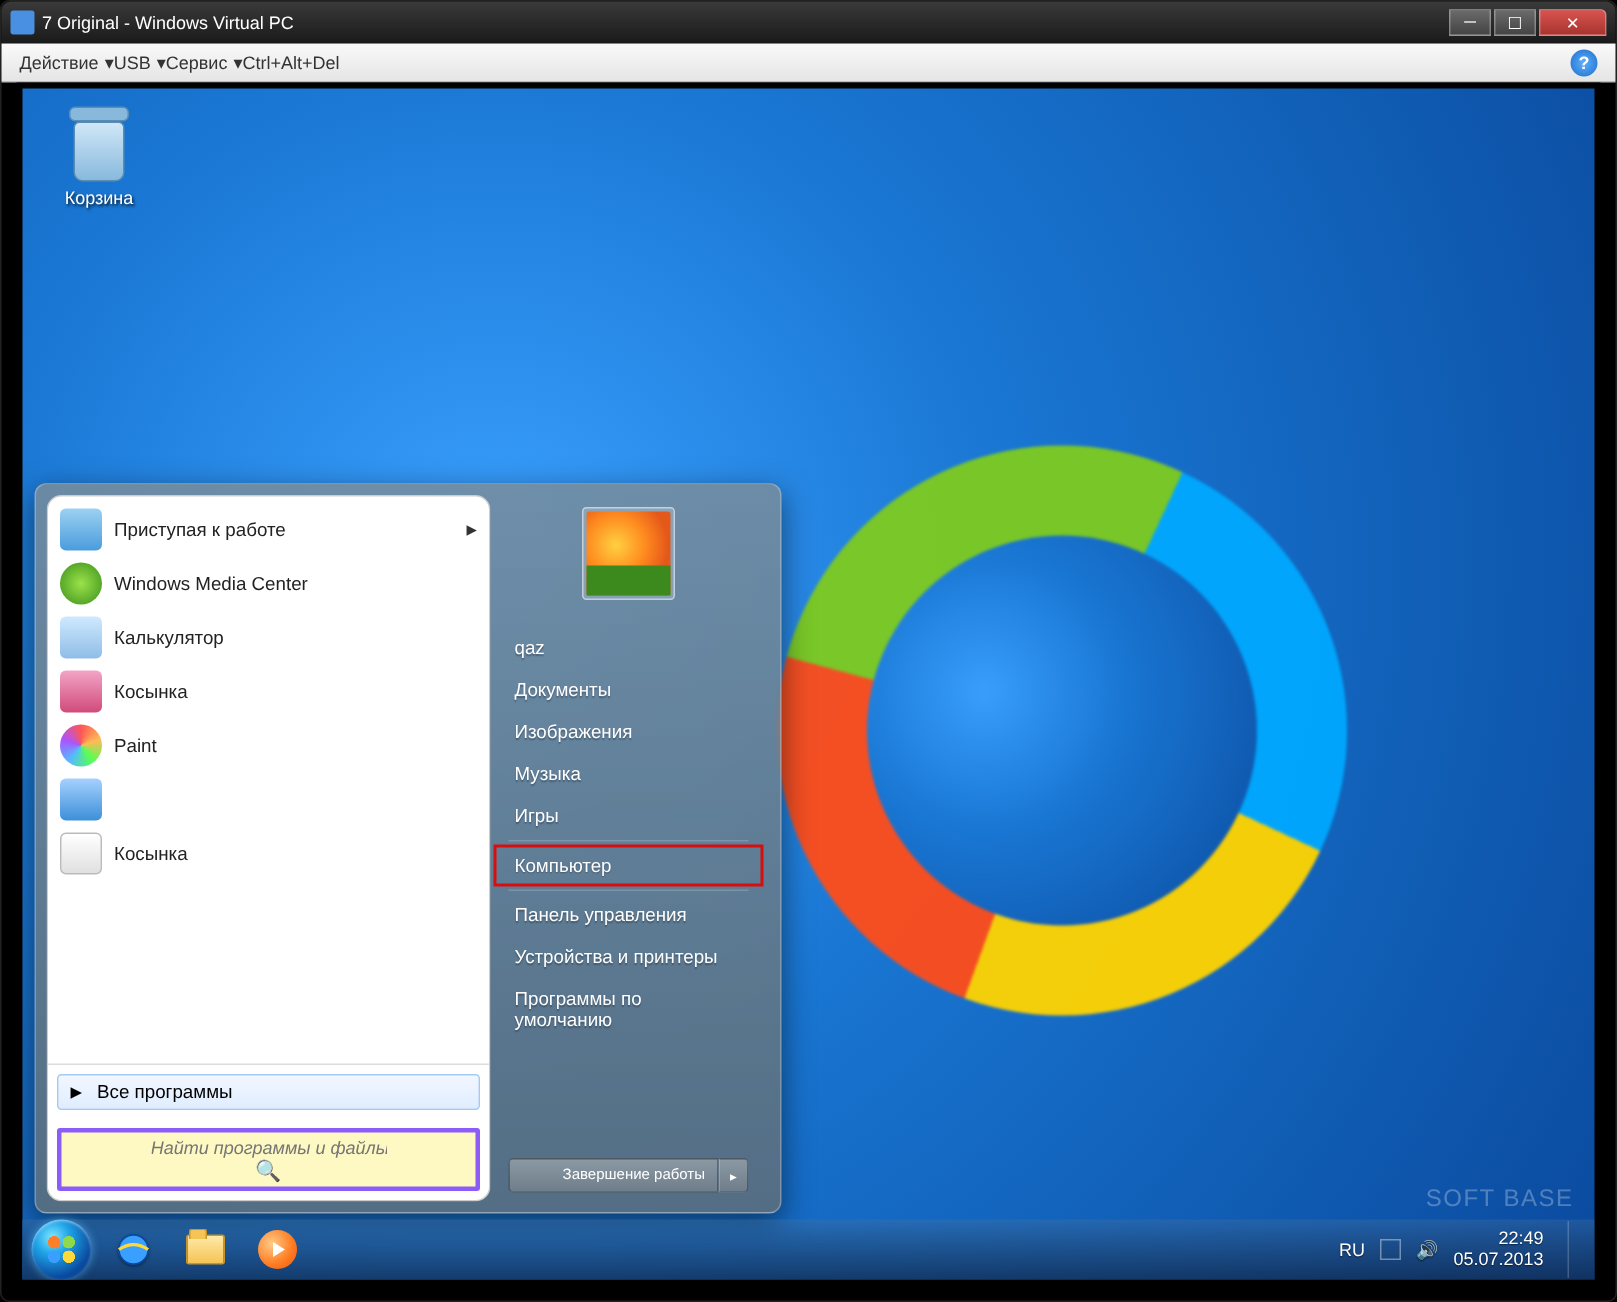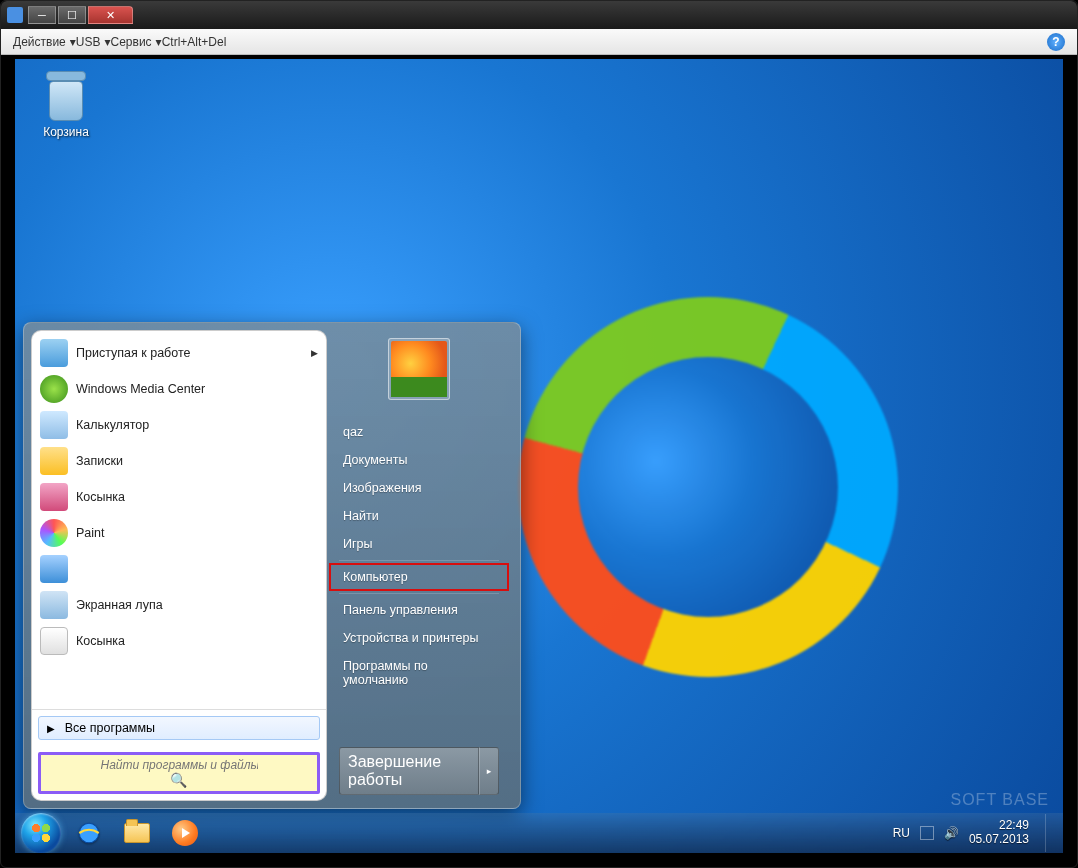--- a/index.html
+++ b/index.html
@@ -61,21 +61,21 @@
 
 .sm-right { width:180px; display:flex; flex-direction:column; padding: 4px 0; }
 .user-pic { width:62px; height:62px; margin: 4px auto 18px; border:1px solid rgba(255,255,255,0.5); border-radius:3px; padding:2px; background: rgba(255,255,255,0.2);}
 .user-pic-inner{width:100%;height:100%;background:radial-gradient(circle at 35% 40%, #ffd040 0%, #ff8a1f 40%, #e4581a 70%);border-radius:2px;position:relative;}
 .user-pic-inner::after{content:"";position:absolute;bottom:0;left:0;right:0;height:35%;background:#3c8a1e;}
 .r-item { color:#fff; font-size:12.5px; padding: 7px 14px; cursor:default; text-shadow:0 1px 1px rgba(0,0,0,0.3);}
 .r-item.hl { outline: 2px solid #d80e0e; outline-offset:-2px; }
 .r-sep { height:1px; background:rgba(255,255,255,0.18); margin: 2px 10px; }
 .shutdown-row { margin-top:auto; padding: 4px 10px 2px; display:flex; }
 .shutdown-btn { flex:1; display:flex; }
-.shut-main { flex:1; padding:5px 8px; background:linear-gradient(#8b99a4,#6f7e8a); color:#fff; font-size:16px; border:1px solid rgba(0,0,0,0.3); border-radius:3px 0 0 3px; text-align:left;}
+.shut-main { flex:1; padding:5px 8px; background:linear-gradient(#8b99a4,#6f7e8a); color:#fff; font-size:10px; border:1px solid rgba(0,0,0,0.3); border-radius:3px 0 0 3px; text-align:right;}
 .shut-arrow { width:20px; background:linear-gradient(#8b99a4,#6f7e8a); color:#fff; border:1px solid rgba(0,0,0,0.3); border-left:1px solid rgba(255,255,255,0.2); border-radius:0 3px 3px 0; display:flex;align-items:center;justify-content:center; font-size:9px;}
 
 
 .taskbar { position:absolute; bottom:0; left:0; right:0; height:40px; background: linear-gradient(to bottom, rgba(80,120,160,0.3), rgba(20,40,70,0.7)); display:flex; align-items:center; padding: 0 6px; backdrop-filter: blur(2px);}
 .start-orb { width:40px; height:40px; border-radius:50%; background: radial-gradient(circle at 35% 30%, #7fe8ff 0%, #1fa3e8 30%, #0a4a9e 70%); position:relative; box-shadow: 0 0 6px rgba(100,200,255,0.6), inset 0 1px 2px rgba(255,255,255,0.5);}
 .start-orb::after{content:"";position:absolute;inset:9px;background:
  radial-gradient(circle at 28% 28%, #ff7e2a 0% 18%, transparent 19%),
  radial-gradient(circle at 72% 28%, #8fd94a 0% 18%, transparent 19%),
  radial-gradient(circle at 28% 72%, #3aa0ff 0% 18%, transparent 19%),
  radial-gradient(circle at 72% 72%, #ffd83a 0% 18%, transparent 19%);}
@@ -93,20 +93,21 @@
 .flag-icon{width:14px;height:14px;display:inline-block;border:1px solid rgba(255,255,255,0.4);}
 
 .watermark { position:absolute; right:14px; bottom:44px; color:rgba(255,255,255,0.28); font-size:16px; letter-spacing:1px; font-weight:500;}
 </style>
 </head>
 <body>
 
 <div class="window-outer">
   <div class="titlebar">
     <span class="titlebar-icon"></span>
+    <span class="titlebar-text">7 Original - Windows Virtual PC</span>
     <div class="window-controls">
       <div class="wc-btn wc-min">─</div>
       <div class="wc-btn wc-max">☐</div>
       <div class="wc-btn wc-close">✕</div>
     </div>
   </div>
 
   <div class="vm-menubar">
     <div class="menu-item">
         <span>Действие</span> 
@@ -148,37 +149,29 @@
                 </div>
               <div class="prog-item">
                   <span class="prog-icon ic-wmc"></span>
                   <span>Windows Media Center</span>
                 </div>
               <div class="prog-item">
                   <span class="prog-icon ic-calc"></span>
                   <span>Калькулятор</span>
                 </div>
               <div class="prog-item">
-                  <span class="prog-icon ic-notes"></span>
-                  <span>Записки</span>
-                </div>
-              <div class="prog-item">
                   <span class="prog-icon ic-snip"></span>
                   <span>Косынка</span>
                 </div>
               <div class="prog-item">
                   <span class="prog-icon ic-paint"></span>
                   <span>Paint</span>
                 </div>
               <div class="prog-item">
                   <span class="prog-icon ic-rdp"></span>
-                </div>
-              <div class="prog-item">
-                  <span class="prog-icon ic-magnify"></span>
-                  <span>Экранная лупа</span>
                 </div>
               <div class="prog-item">
                   <span class="prog-icon ic-card"></span>
                   <span>Косынка</span>
                 </div>
             </div>
             <div class="sm-allprogs">
               <div class="allprogs-btn">
                 <span style="font-size:10px;">▶</span>
                 <span>Все программы</span>
@@ -192,21 +185,21 @@
             </div>
           </div>
 
           <div class="sm-right">
             <div class="user-pic">
                 <div class="user-pic-inner"></div>
               </div>
             <div class="r-item">qaz</div>
             <div class="r-item">Документы</div>
             <div class="r-item">Изображения</div>
-            <div class="r-item">Найти</div>
+            <div class="r-item">Музыка</div>
             <div class="r-item">Игры</div>
             <div class="r-sep"></div>
             <div class="r-item hl">Компьютер</div>
             <div class="r-sep"></div>
             <div class="r-item">Панель управления</div>
             <div class="r-item">Устройства и принтеры</div>
             <div class="r-item">Программы по умолчанию</div>
             <div class="shutdown-row">
               <div class="shutdown-btn">
                 <div class="shut-main">Завершение работы</div>

